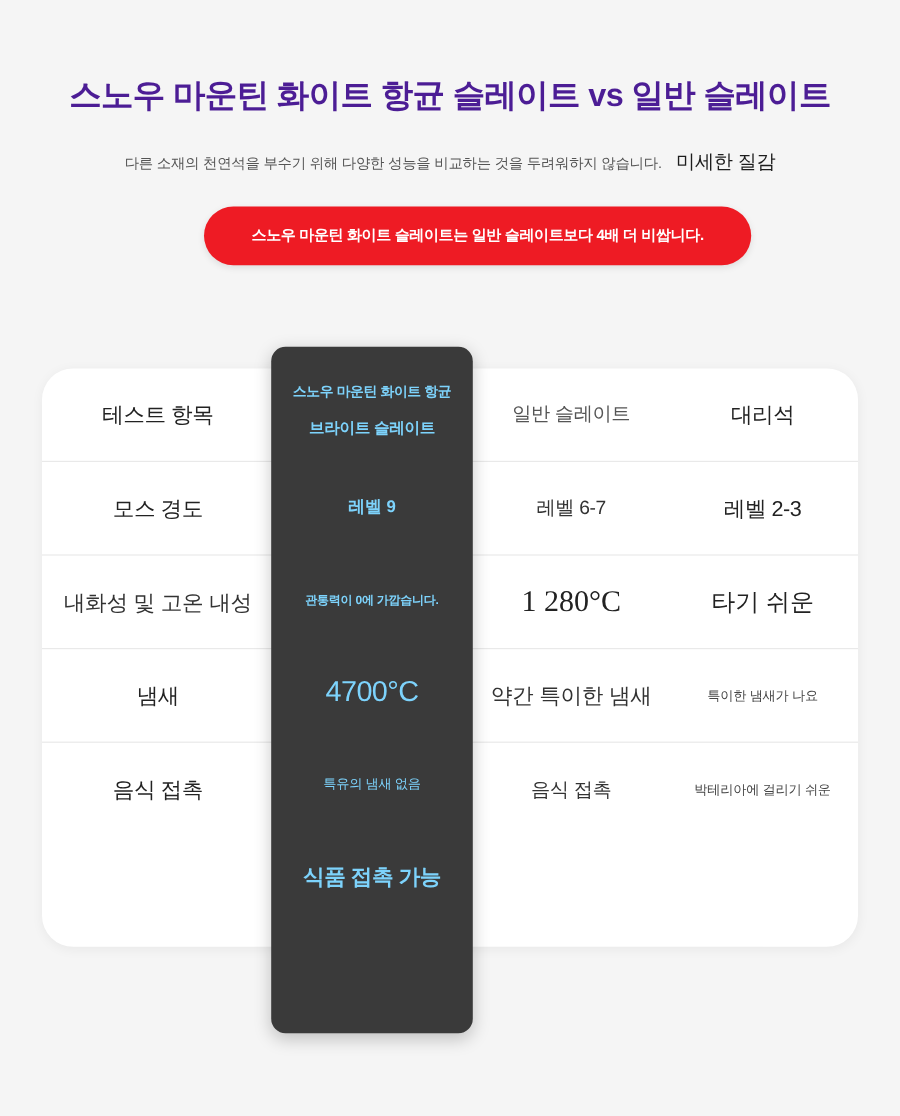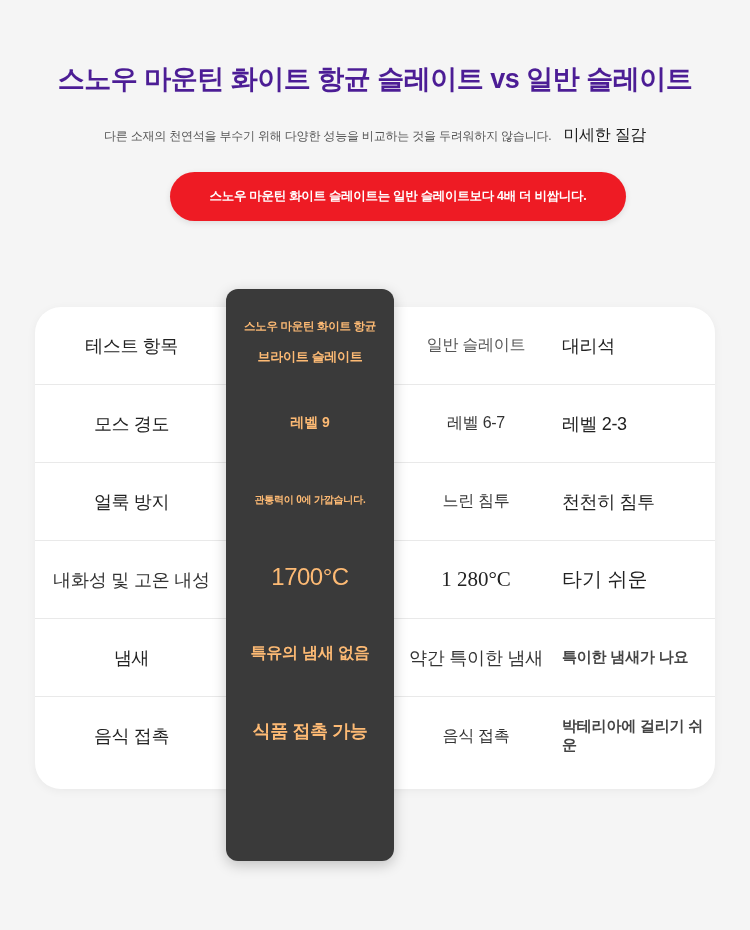--- a/index.html
+++ b/index.html
@@ -106,42 +106,43 @@
     width: 168px; 
   }
   .col-c {
     width: 160px;
     text-align: center;
     padding: 0 6px;
     box-sizing: border-box;
   }
   .col-d {
     width: 159px;
+    text-align: center;
     padding: 0 6px;
     box-sizing: border-box;
   }
   .t-lg { font-size: 18px; color: #222; letter-spacing: -0.4px; }
   .t-md { font-size: 16px; color: #333; letter-spacing: -0.3px; }
   .t-sm { font-size: 18px; color: #333; letter-spacing: -0.2px; }
-  .t-xs { font-size: 15px; color: #444; letter-spacing: -0.2px; font-weight: bold; }
-  .t-serif { font-family: "Liberation Serif", serif; font-size: 21px; color: #222; }
+  .t-xs { font-size: 11px; color: #444; letter-spacing: -0.2px; }
+  .t-serif { font-family: "Liberation Serif", serif; font-size: 25px; color: #222; }
   .t-num { font-size: 20px; color: #222; }
   .muted { color: #555; }
 
   
   .highlight {
     position: absolute;
     left: 191px;
     top: 0;
     width: 168px;
     height: 572px;
     background: #3a3a3a;
     border-radius: 12px;
     box-shadow: 0 4px 14px rgba(0,0,0,0.22);
-    color: #fdba74;
+    color: #7dd3fc;
     z-index: 5;
     overflow: hidden;
   }
   .hl-head {
     height: 95px;
     display: flex;
     flex-direction: column;
     justify-content: center;
     align-items: center;
     gap: 14px;
@@ -155,21 +156,21 @@
     display: flex;
     align-items: center;
     justify-content: center;
     text-align: center;
     padding: 0 6px;
     box-sizing: border-box;
   }
   .hl-1 { font-size: 14px; font-weight: bold; }
   .hl-2 { font-size: 10px; font-weight: bold; letter-spacing: -0.2px; }
   .hl-3 { font-size: 24px; letter-spacing: -0.5px; }
-  .hl-4 { font-size: 16px; font-weight: bold; letter-spacing: -0.2px; }
+  .hl-4 { font-size: 11px; font-weight: normal; letter-spacing: -0.2px; }
   .hl-5 { font-size: 18px; font-weight: bold; letter-spacing: -0.4px; }
 </style>
 </head>
 <body>
 
 <div class="page">
 
   <div class="header">
     <div class="title">스노우 마운틴 화이트 항균 슬레이트 vs 일반 슬레이트</div>
     <div class="subrow">
@@ -193,26 +194,20 @@
         <div class="col-d t-lg">대리석</div>
       </div>
 
       <div class="row">
         <div class="col-a t-lg">모스 경도</div>
         <div class="col-b"></div>
         <div class="col-c t-md">레벨 6-7</div>
         <div class="col-d t-lg">레벨 2-3</div>
       </div>
 
-      <div class="row">
-        <div class="col-a t-lg">얼룩 방지</div>
-        <div class="col-b"></div>
-        <div class="col-c t-md">느린 침투</div>
-        <div class="col-d t-lg">천천히 침투</div>
-      </div>
 
       <div class="row">
         <div class="col-a t-sm">내화성 및 고온 내성</div>
         <div class="col-b"></div>
         <div class="col-c t-serif">1 280°C</div>
         <div class="col-d t-num">타기 쉬운</div>
       </div>
 
       <div class="row">
         <div class="col-a t-lg">냄새</div>
@@ -230,20 +225,20 @@
 
     </div>
 
     <div class="highlight">
       <div class="hl-head">
         <div class="l1">스노우 마운틴 화이트 항균</div>
         <div class="l2">브라이트 슬레이트</div>
       </div>
       <div class="hl-row hl-1">레벨 9</div>
       <div class="hl-row hl-2">관통력이 0에 가깝습니다.</div>
-      <div class="hl-row hl-3">1700°C</div>
+      <div class="hl-row hl-3">4700°C</div>
       <div class="hl-row hl-4">특유의 냄새 없음</div>
       <div class="hl-row hl-5">식품 접촉 가능</div>
     </div>
 
   </div>
 
 </div>
 
 </body></html>

